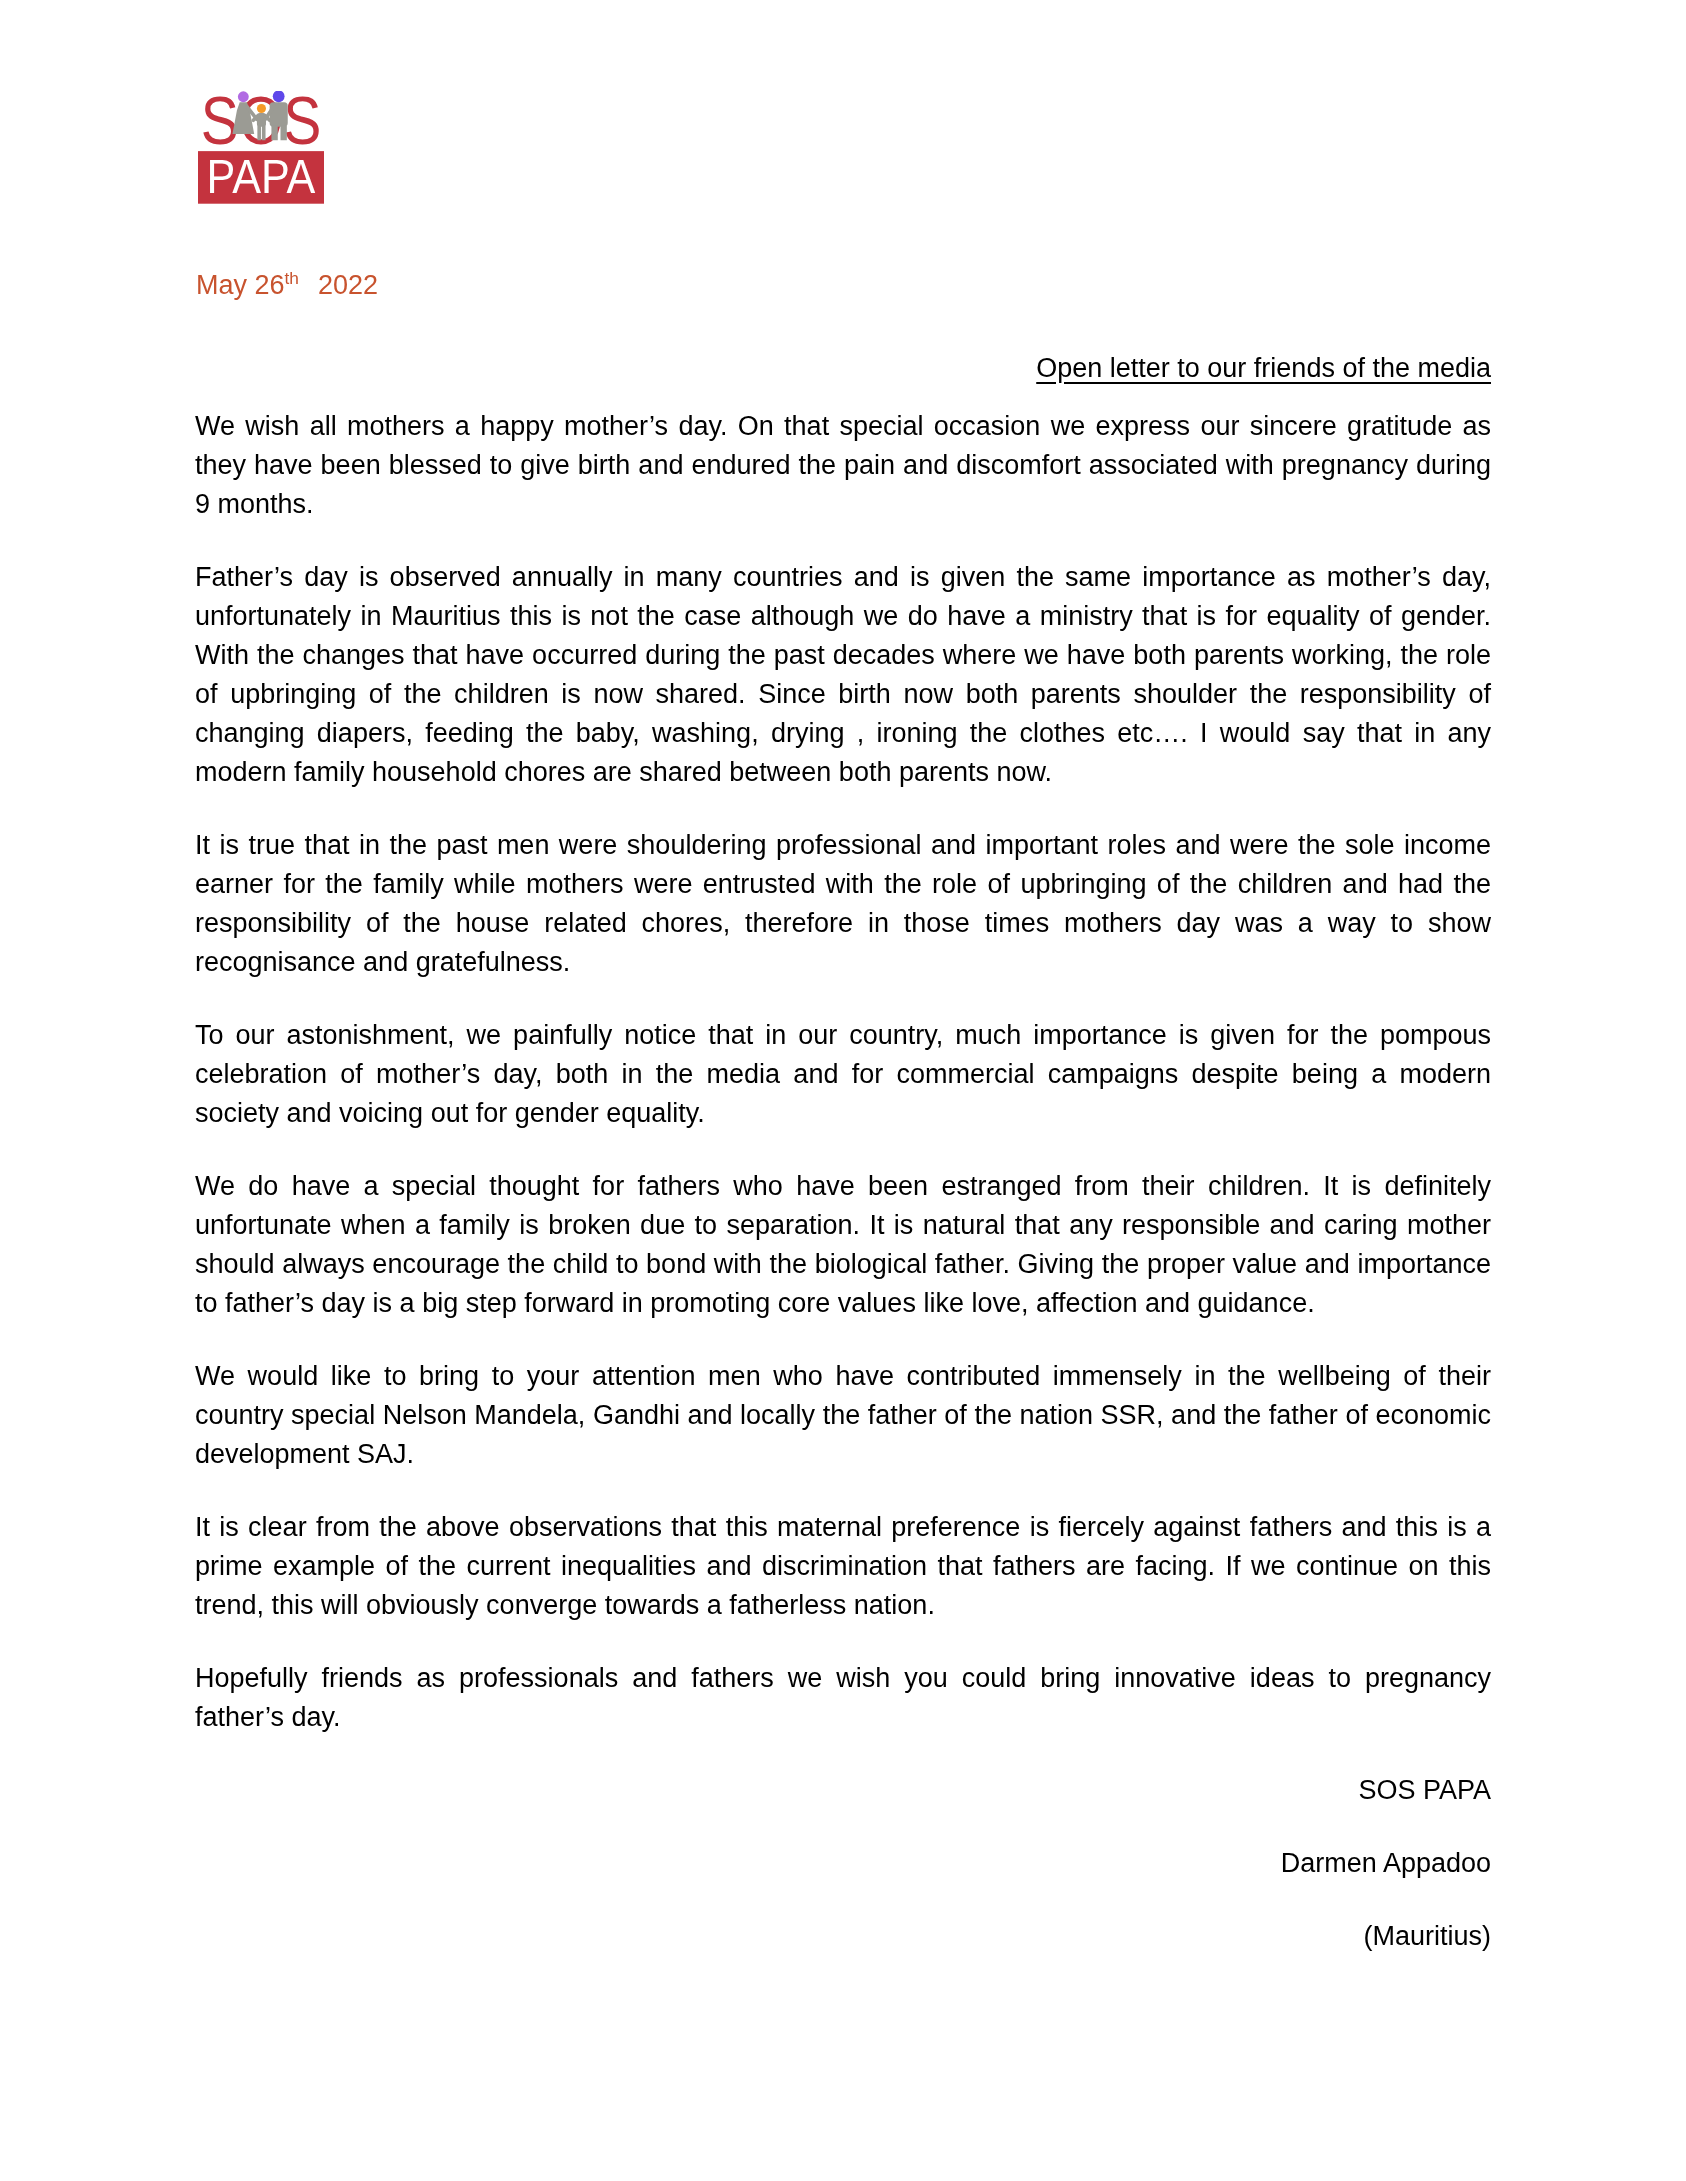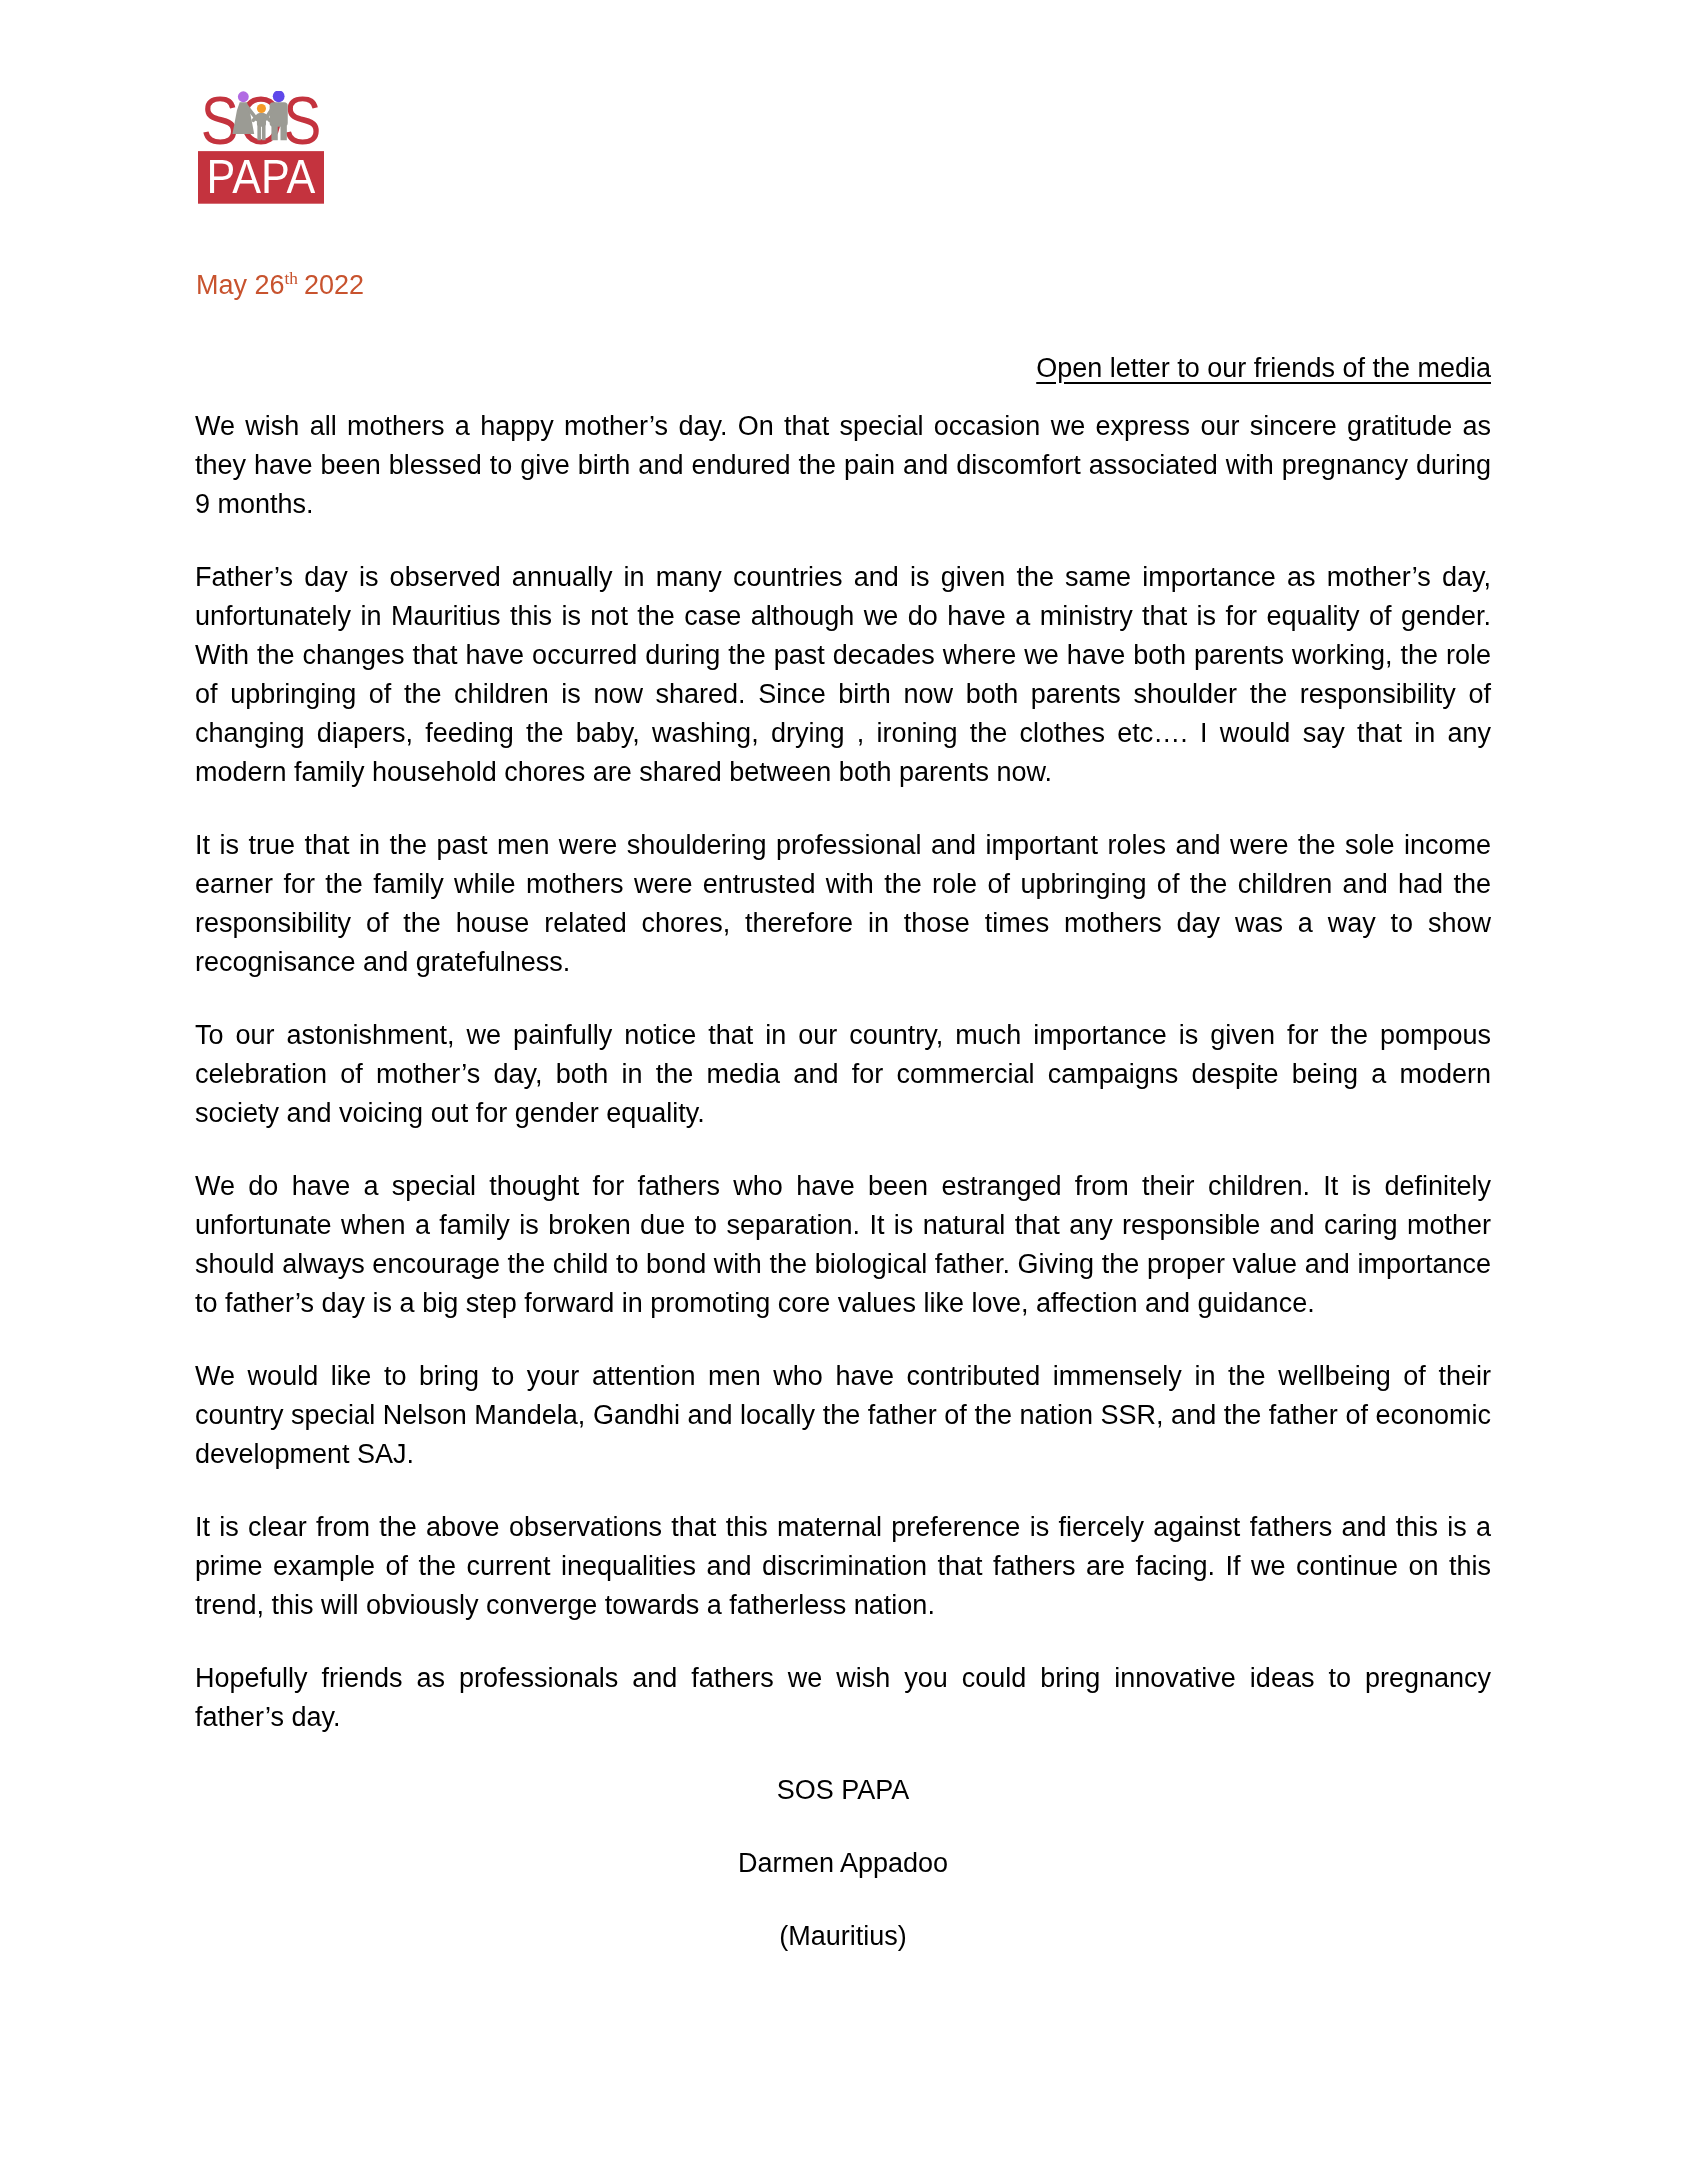--- a/index.html
+++ b/index.html
@@ -32,22 +32,21 @@
     top: 269px;
     margin: 0;
     font-size: 27px;
     line-height: 33px;
     color: #C8532E;
   }
   .date sup {
     font-size: 17.3px;
     vertical-align: super;
     line-height: 0;
-    margin-right: 6px;
-    font-family: Liberation Serif, serif;
+    margin-right: 19px;
   }
   
   .title {
     position: absolute;
     left: 195px;
     top: 353px;
     width: 1296px;
     margin: 0;
     font-size: 27px;
     font-weight: 400;
@@ -63,21 +62,21 @@
     top: 407px;
     width: 1296px;
     font-size: 27px;
     line-height: 39px;
   }
   .content p {
     margin: 0 0 34px 0;
     text-align: justify;
   }
   .content p.sig {
-    text-align: center;
+    text-align: right;
   }
 </style>
 </head>
 <body>
 
 <div class="page">
 
   <div class="logo">
     <svg viewBox="0 0 139 124" xmlns="http://www.w3.org/2000/svg">
 

